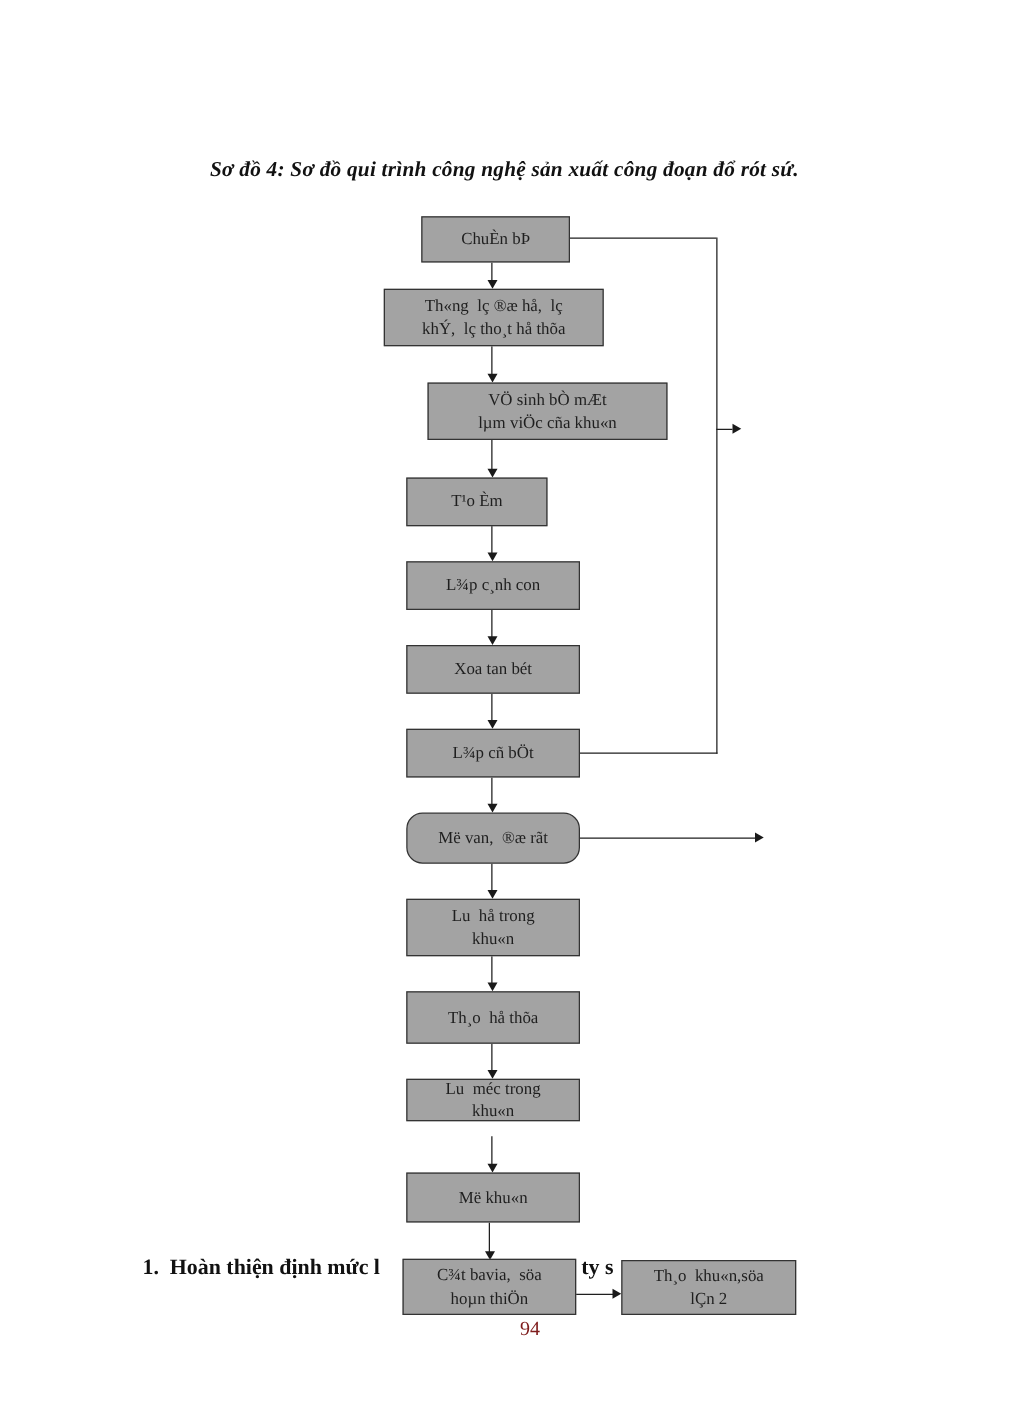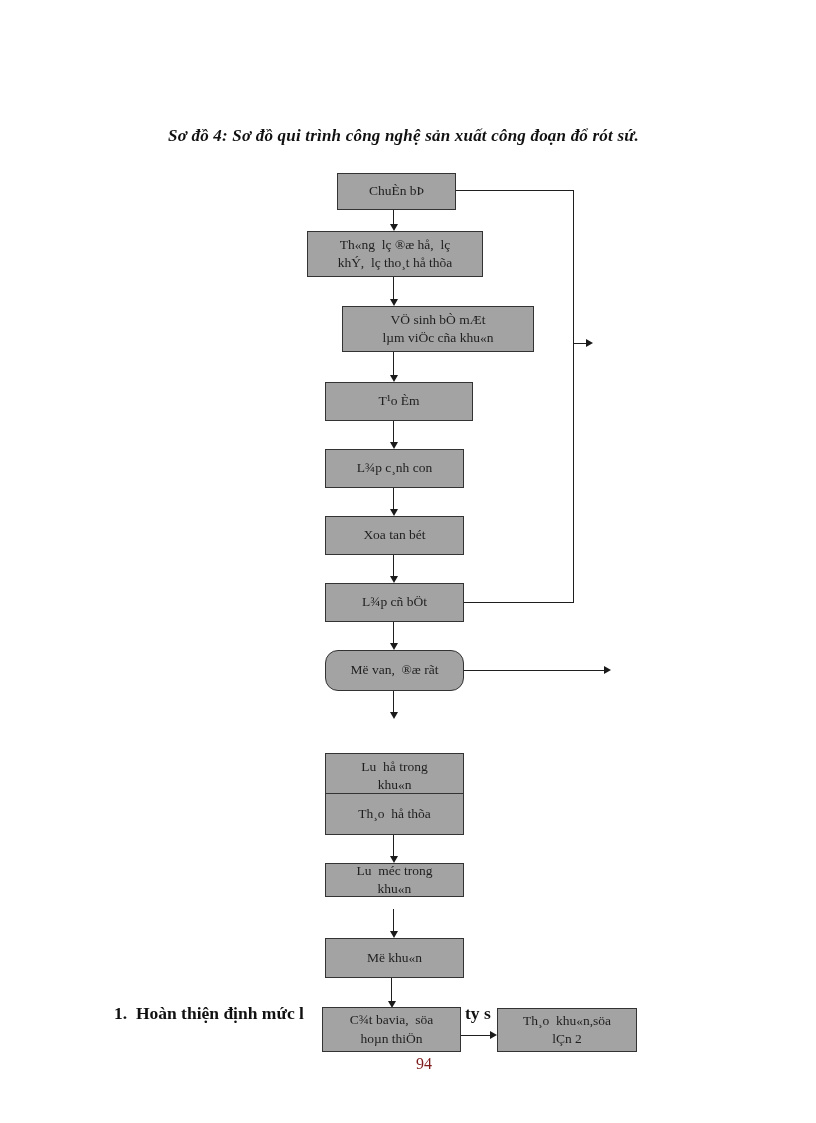--- a/index.html
+++ b/index.html
@@ -45,26 +45,26 @@
 
 <div class="page">
 
   <div class="title">Sơ đồ 4: Sơ đồ qui trình công nghệ sản xuất công đoạn đổ rót sứ.</div>
 
   <div class="fbox" style="left:337px; top:173px; width:119px; height:37px;">ChuÈn bÞ</div>
   <div class="fbox" style="left:307px; top:231px; width:176px; height:46px;">Th«ng  lç ®æ hå,  lç
 khÝ,  lç tho¸t hå thõa</div>
   <div class="fbox" style="left:318px; top:306px; width:192px; height:46px;margin-left:24px;">VÖ sinh bÒ mÆt
 lµm viÖc cña khu«n</div>
-  <div class="fbox" style="left:325px; top:382px; width:148px; height:39px;">T¹o Èm</div>
+  <div class="fbox" style="left:325px; top:382px; width:113px; height:39px;">T¹o Èm</div>
   <div class="fbox" style="left:325px; top:449px; width:139px; height:39px;">L¾p c¸nh con</div>
   <div class="fbox" style="left:325px; top:516px; width:139px; height:39px;">Xoa tan bét</div>
   <div class="fbox" style="left:325px; top:583px; width:139px; height:39px;">L¾p cñ bÖt</div>
   <div class="fbox" style="left:325px; top:650px; width:139px; height:41px;border-radius:13px;">Më van,  ®æ rãt</div>
-  <div class="fbox" style="left:325px; top:719px; width:139px; height:46px;margin-top:34px;">Lu  hå trong
+  <div class="fbox" style="left:325px; top:719px; width:139px; height:46px;">Lu  hå trong
 khu«n</div>
   <div class="fbox" style="left:325px; top:793px; width:139px; height:42px;">Th¸o  hå thõa</div>
   <div class="fbox" style="left:325px; top:863px; width:139px; height:34px;">Lu  méc trong
 khu«n</div>
   <div class="fbox" style="left:325px; top:938px; width:139px; height:40px;">Më khu«n</div>
   <div class="fbox" style="left:322px; top:1007px; width:139px; height:45px;">C¾t bavia,  söa
 hoµn thiÖn</div>
 
   <div class="fbox" style="left:497px; top:1008px; width:140px; height:44px;">Th¸o  khu«n,söa
 lÇn 2</div>

